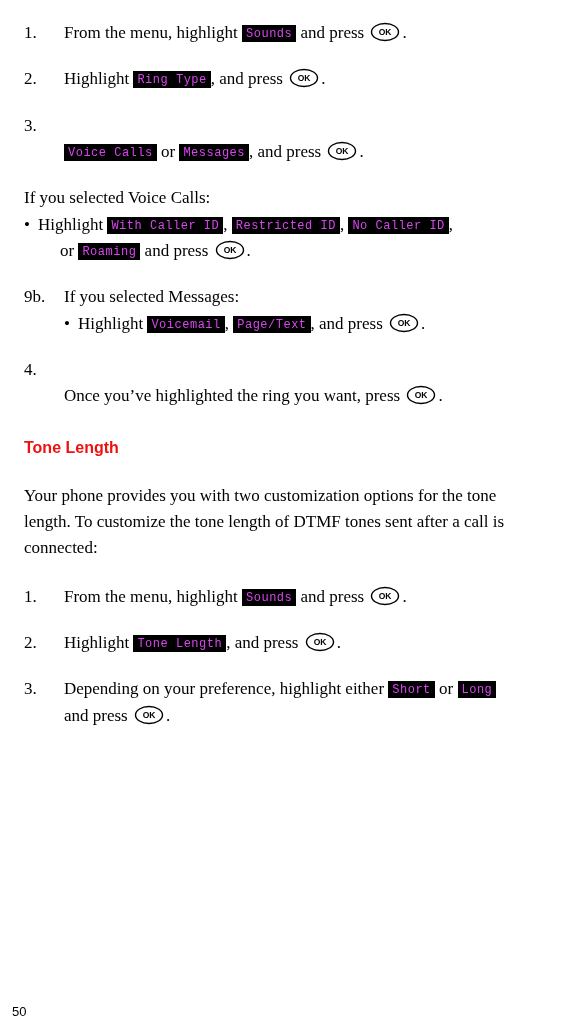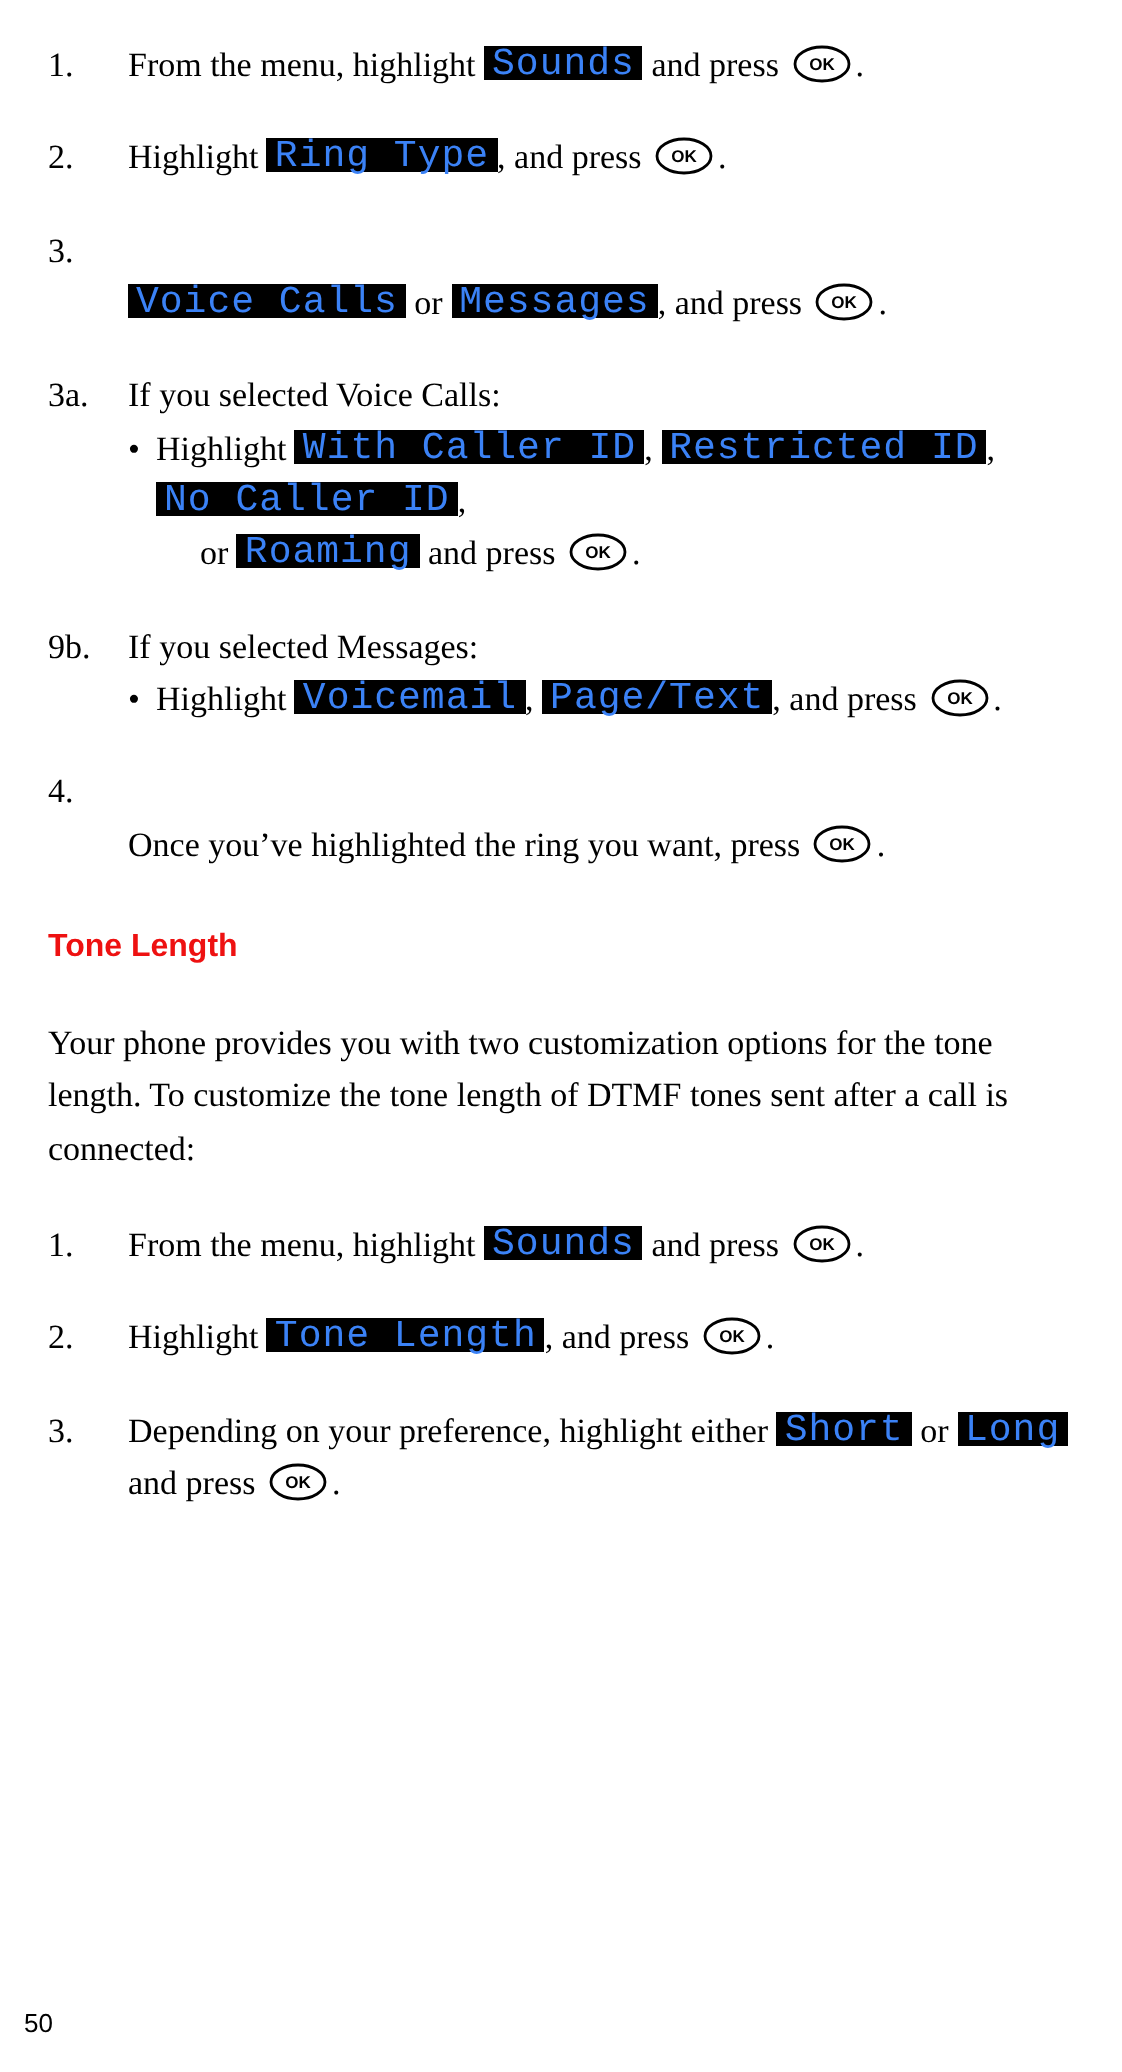--- a/index.html
+++ b/index.html
@@ -45,23 +45,23 @@
     flex: 1;
   }
   .indent-or {
     padding-left: 22px;
     margin-top: 20px;
   }
   
   .chip {
     display: inline-block;
     background: #000;
-    color: #3b82f6;
+    color: #d946ef;
     font-family: "Courier New", Courier, monospace;
-    font-size: 19px;
+    font-size: 12px;
     line-height: 16px;
     padding: 1px 4px 0 4px;
     vertical-align: 1px;
     letter-spacing: 0.5px;
   }
   
   .ok {
     display: inline-block;
     vertical-align: -4px;
     margin: 0 2px;
@@ -118,21 +118,20 @@
       <span class="body">
         <br>
         <span class="chip">Voice Calls</span><span> or </span><span class="chip">Messages</span><span>, and press </span><span class="ok"><svg width="30" height="20" viewBox="0 0 30 20">
               <ellipse cx="15" cy="10" rx="13.5" ry="8.5" fill="#fff" stroke="#000" stroke-width="1.4"></ellipse>
               <text x="15" y="13.2" text-anchor="middle" font-family="Helvetica,Arial,sans-serif" font-size="8.5" font-weight="bold">OK</text>
             </svg></span><span>.</span>
       </span>
     </li>
 
     <li>
-      <span class="num">3a.</span>
       <span class="body">
         <span>If you selected Voice Calls:</span><br>
         <span class="bullet-line">
           <span class="bullet-dot">•</span>
           <span class="bullet-body">
             <span>Highlight </span><span class="chip">With Caller ID</span><span>, </span><span class="chip">Restricted ID</span><span>, </span><span class="chip">No Caller ID</span><span>,</span><br>
             <span class="indent-or"><span>or </span><span class="chip">Roaming</span><span> and press </span><span class="ok"><svg width="30" height="20" viewBox="0 0 30 20">
                     <ellipse cx="15" cy="10" rx="13.5" ry="8.5" fill="#fff" stroke="#000" stroke-width="1.4"></ellipse>
                     <text x="15" y="13.2" text-anchor="middle" font-family="Helvetica,Arial,sans-serif" font-size="8.5" font-weight="bold">OK</text>
                   </svg></span><span>.</span></span>

